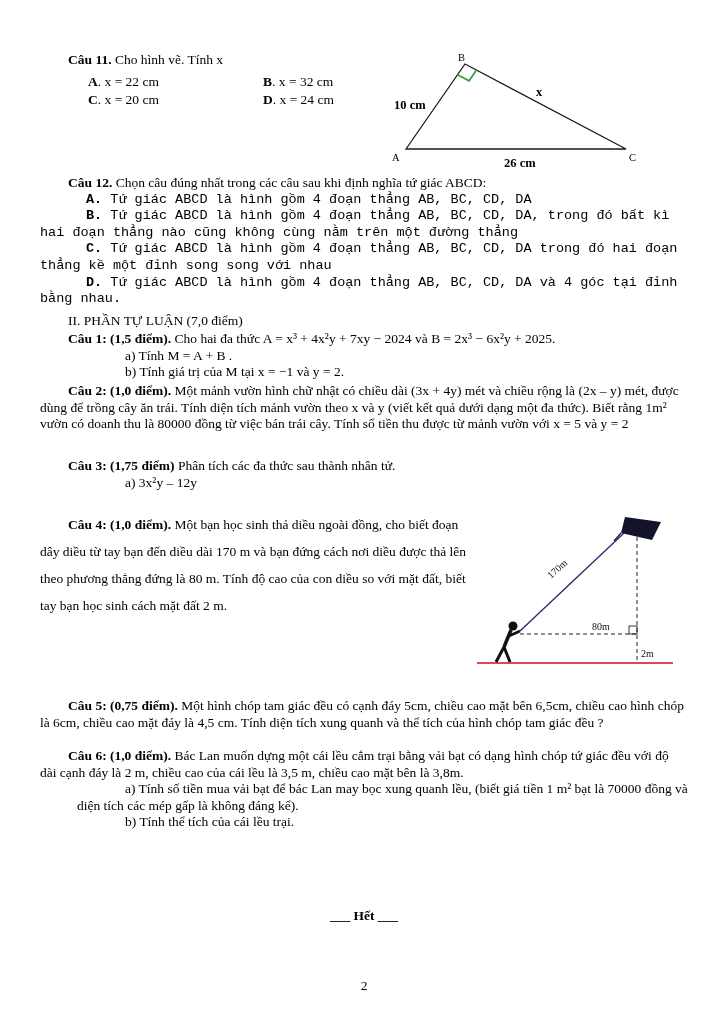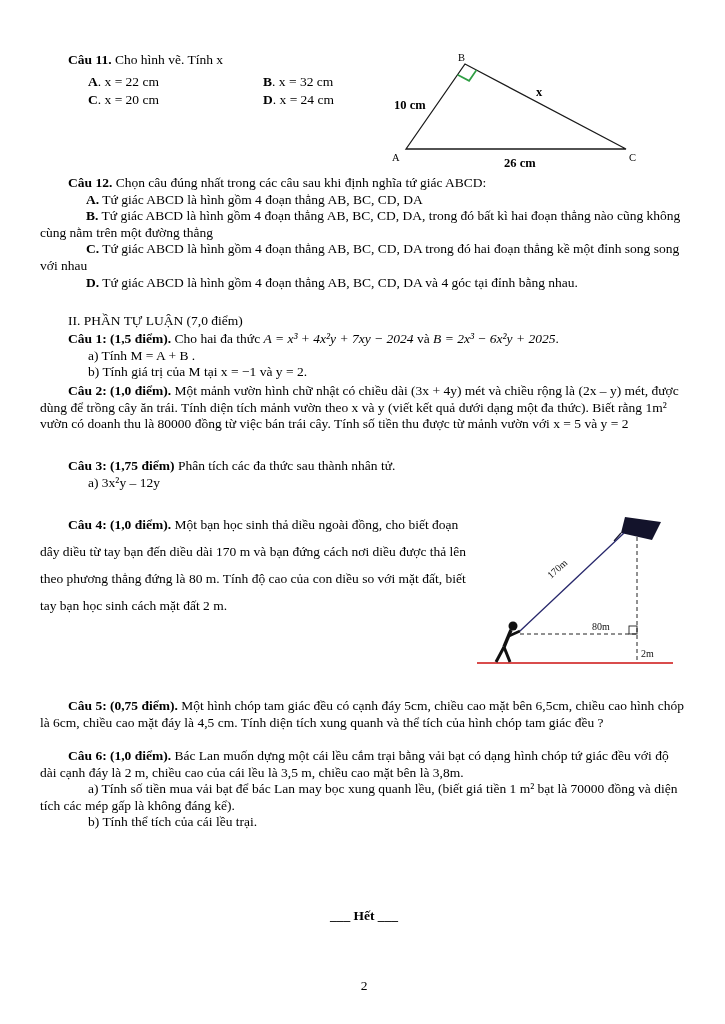--- a/index.html
+++ b/index.html
@@ -13,23 +13,23 @@
     font-family: "Liberation Serif", serif;
     font-size: 13.5px;
     line-height: 16.6px;
     color: #000;
     overflow: hidden;
   }
   p { margin: 0; padding: 0; }
   b { font-weight: bold; }
   .block { position: absolute; left: 40px; width: 648px; }
   .indent { text-indent: 28px; }
-  .opt { text-indent: 46px; }
-  .sub { text-indent: 48px; }
-  .math { font-style: italic; }
+  .opt { text-indent: 46px; font-family: Liberation Mono, monospace; }
+  .sub { text-indent: 48px; margin-left: 37px; }
+  .math { }
   .it { }
 
   #q11 { top: 52px; height: 132px; }
   .q11-opts {
     margin-left: 48px;
     margin-top: 4px;
     display: grid;
     grid-template-columns: 175px 175px;
     width: 360px;
     line-height: 18px;

